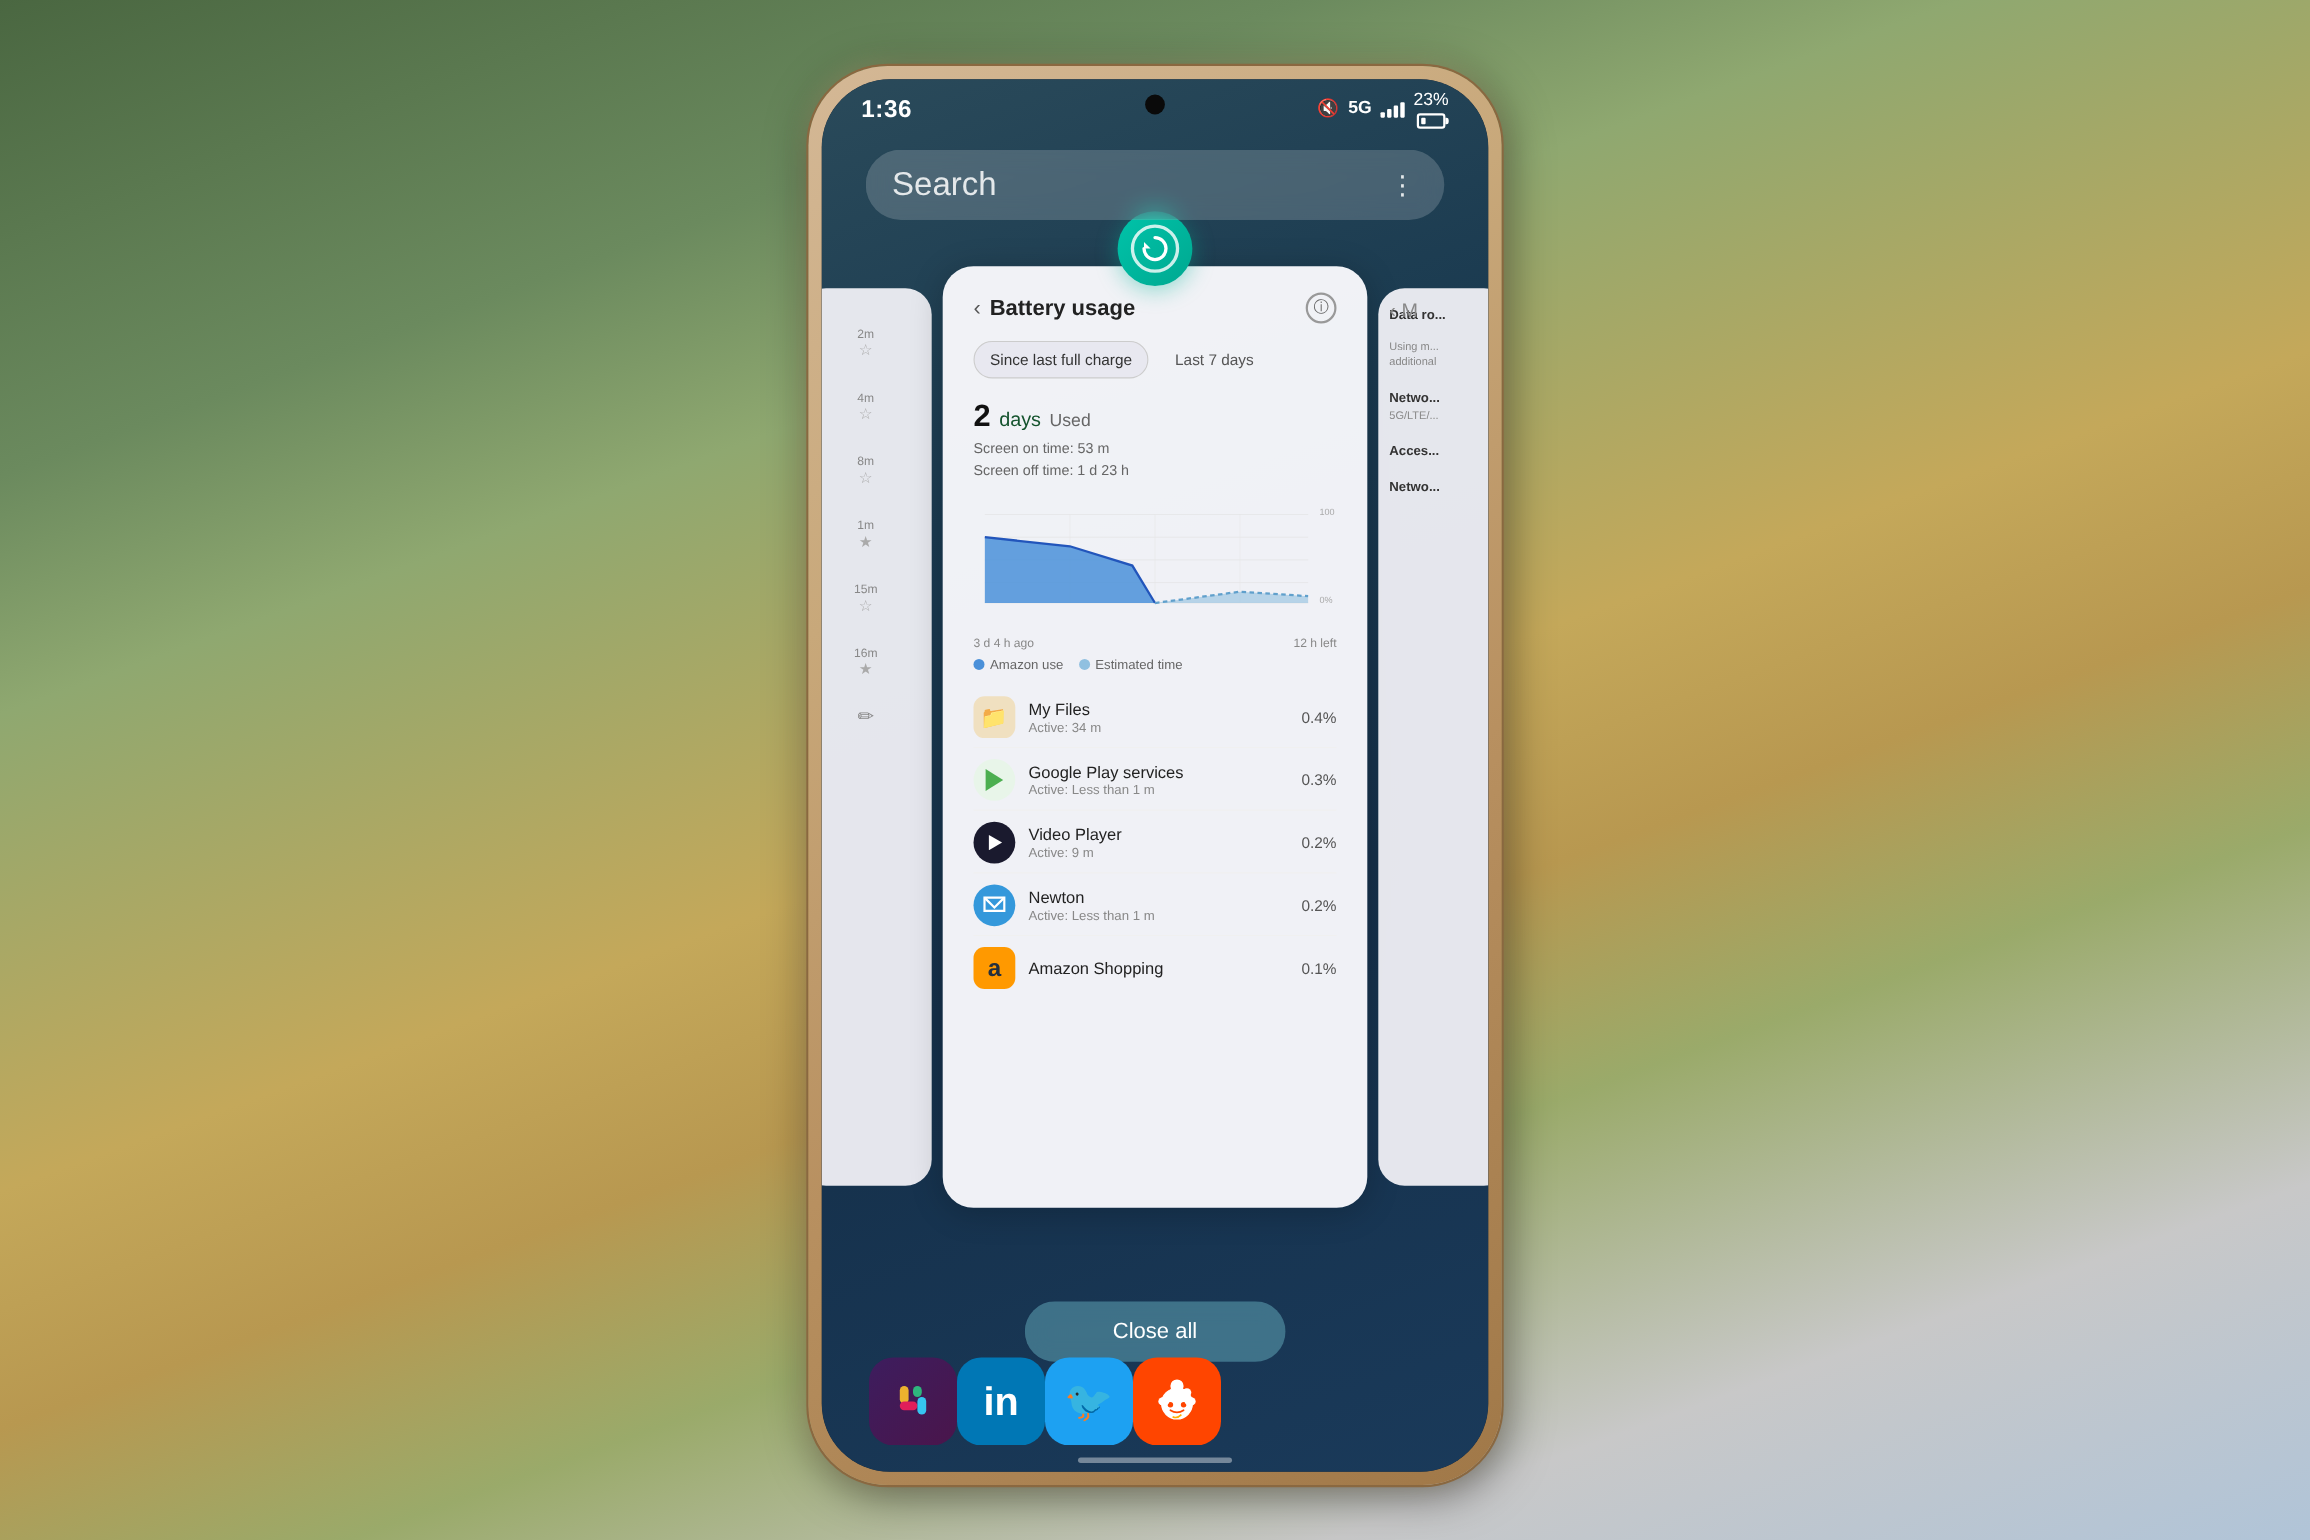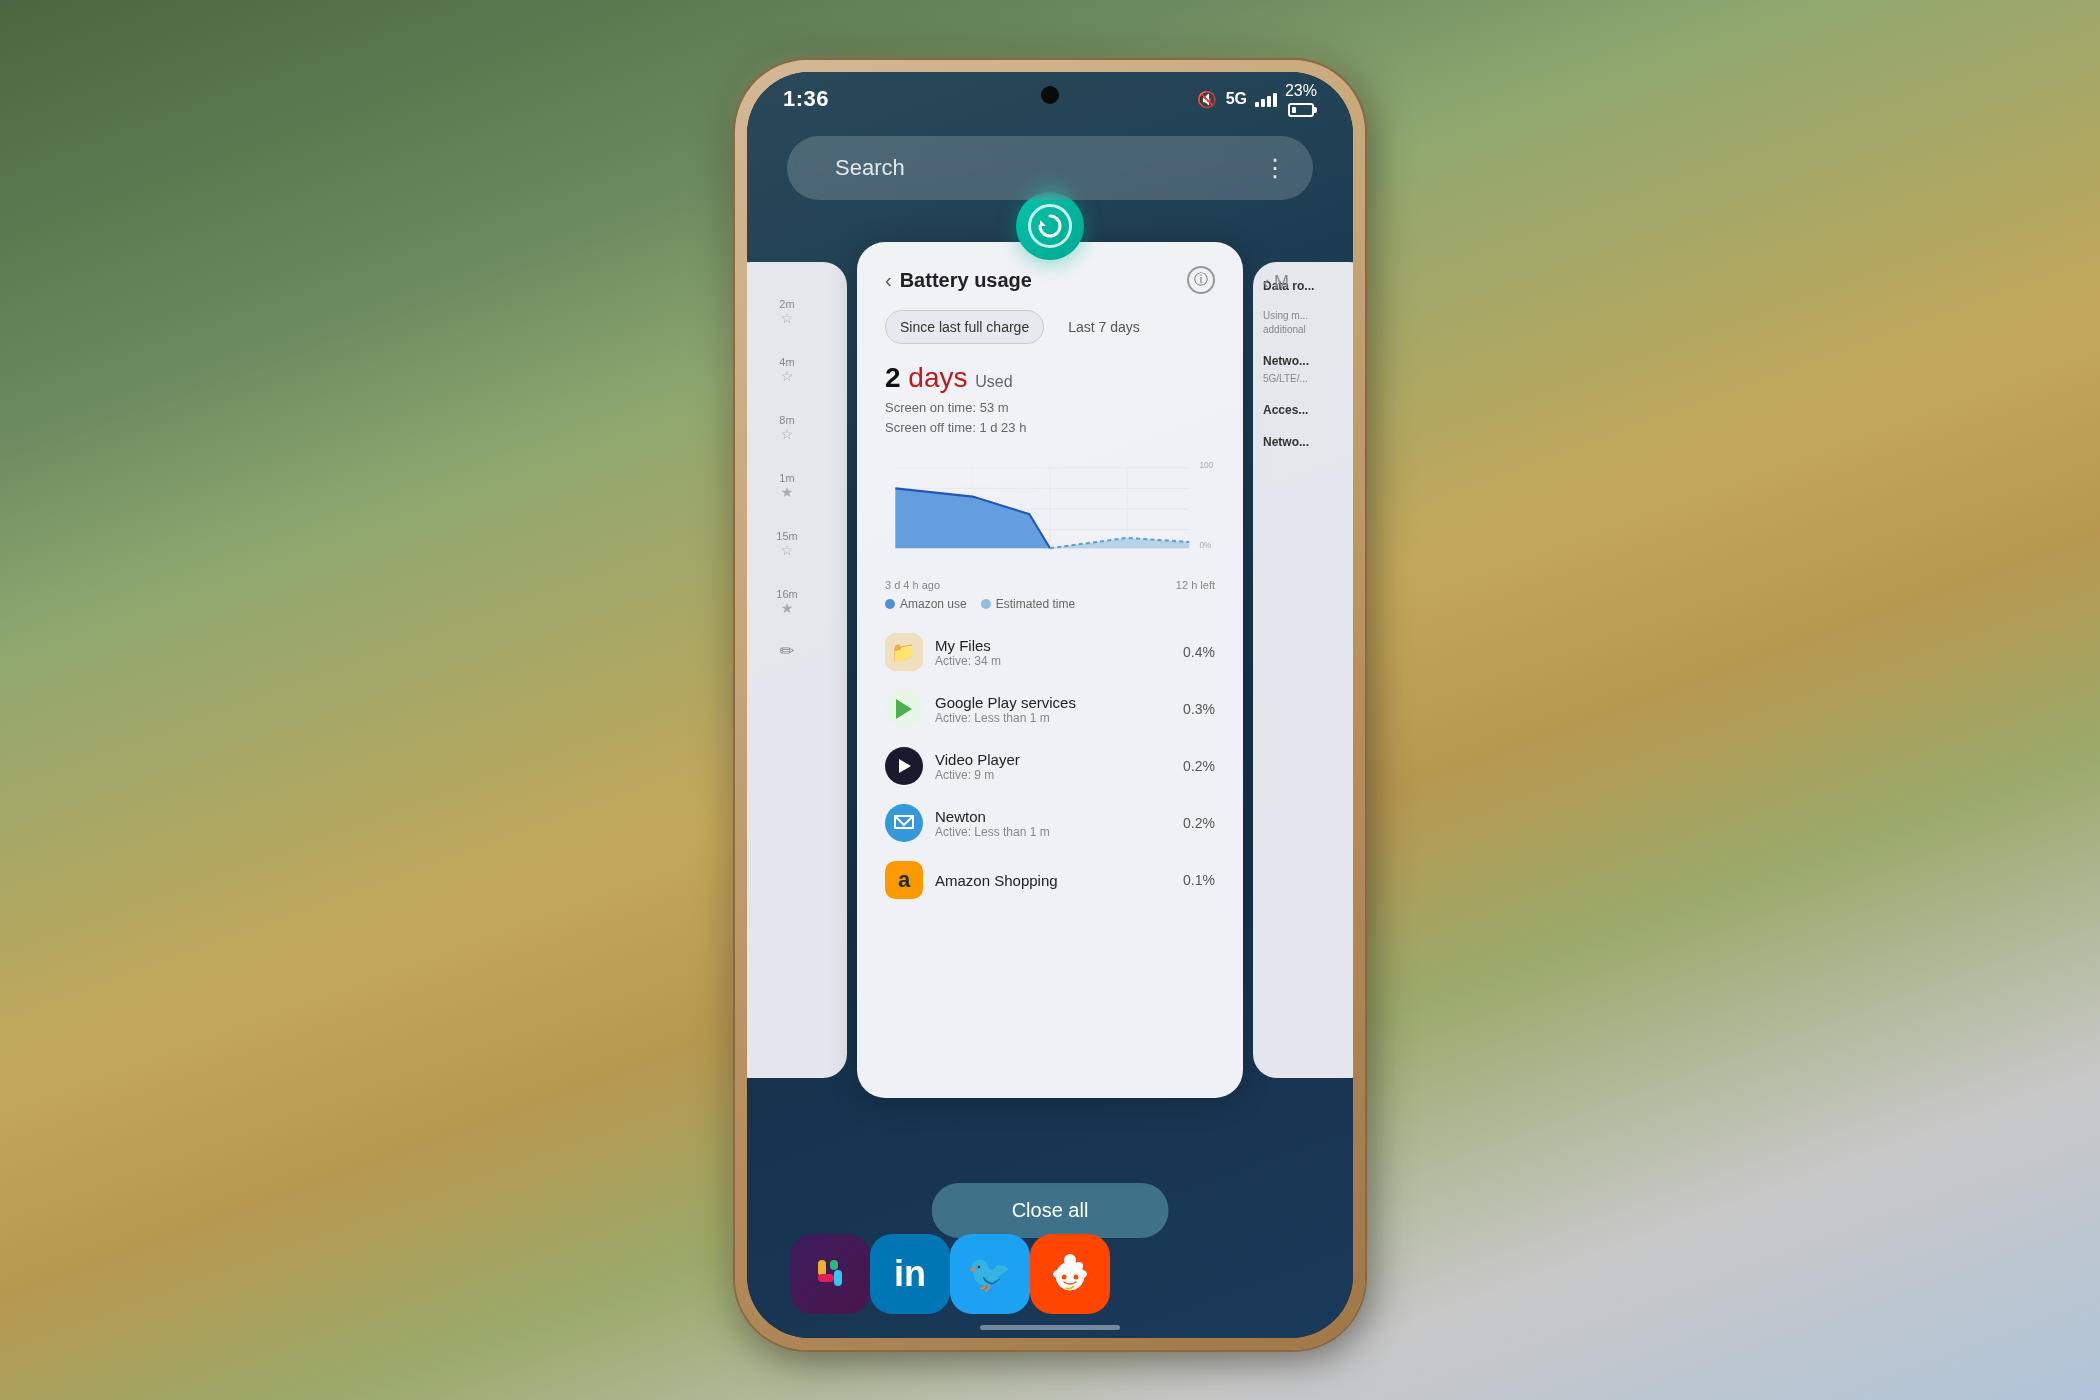--- a/index.html
+++ b/index.html
@@ -124,22 +124,21 @@
       display: flex;
       align-items: center;
       padding: 0 24px;
       justify-content: space-between;
       z-index: 15;
       backdrop-filter: blur(10px);
     }
 
     .search-text {
       color: rgba(255,255,255,0.85);
-      font-size: 22px;
-      margin-left: 24px;
+      font-size: 30px;
     }
 
     .search-dots {
       color: rgba(255,255,255,0.85);
       font-size: 24px;
       letter-spacing: 2px;
     }
 
     
     .recent-apps-area {
@@ -275,23 +274,23 @@
     }
 
     .days-used {
       font-size: 28px;
       font-weight: 700;
       color: #111;
       margin-bottom: 4px;
     }
 
     .days-used span.days-word {
-      font-size: 28px;
+      font-size: 18px;
       font-weight: 400;
-      color: #b91c1c;
+      color: #14532d;
       text-align: center;
     }
 
     .days-used span.used-text {
       font-size: 16px;
       font-weight: 400;
       color: #666;
     }
 
     .battery-detail-text {

